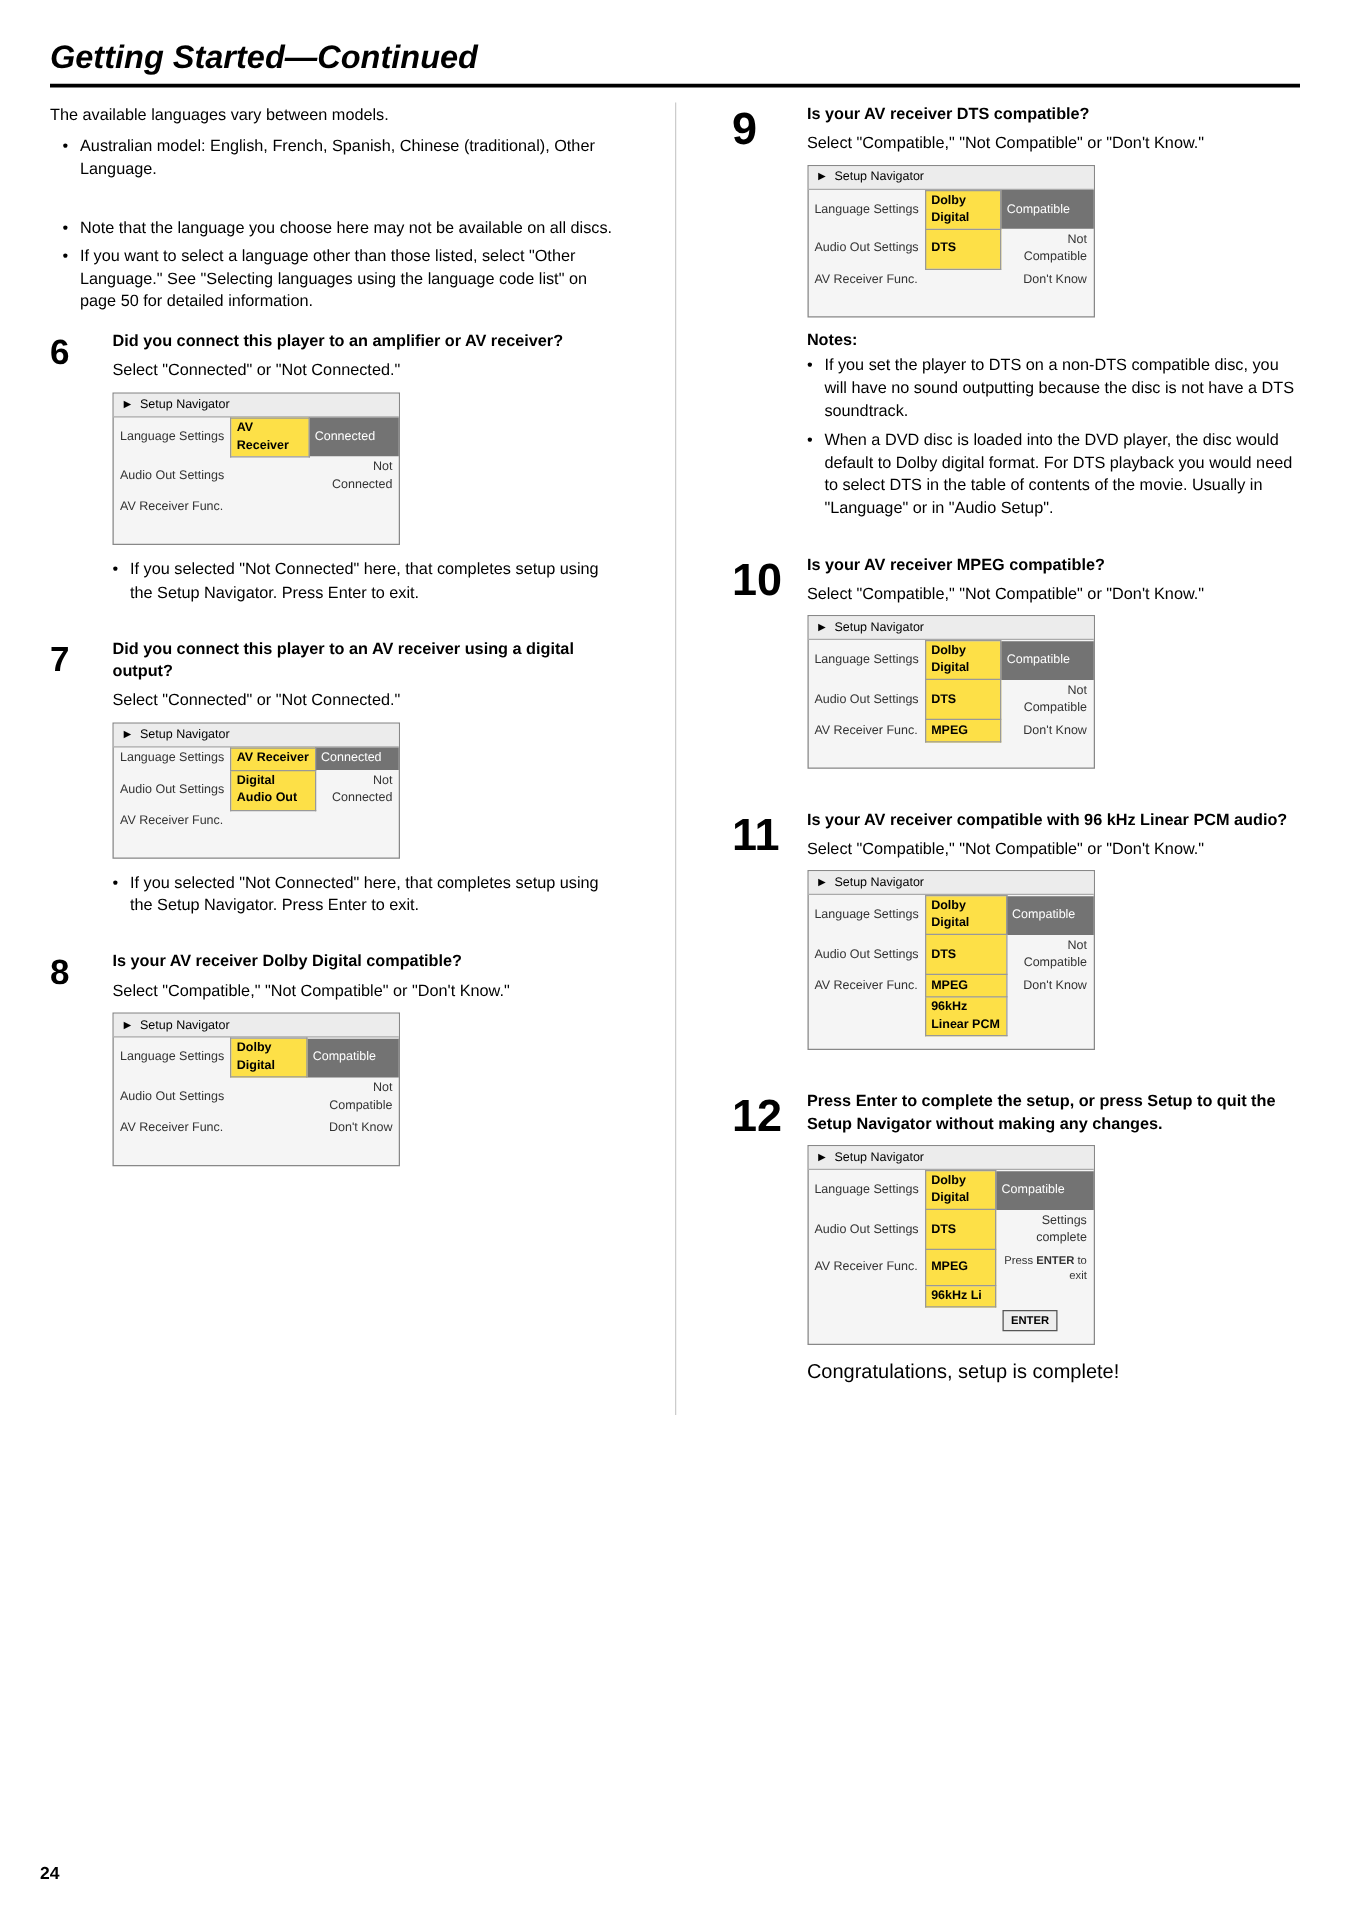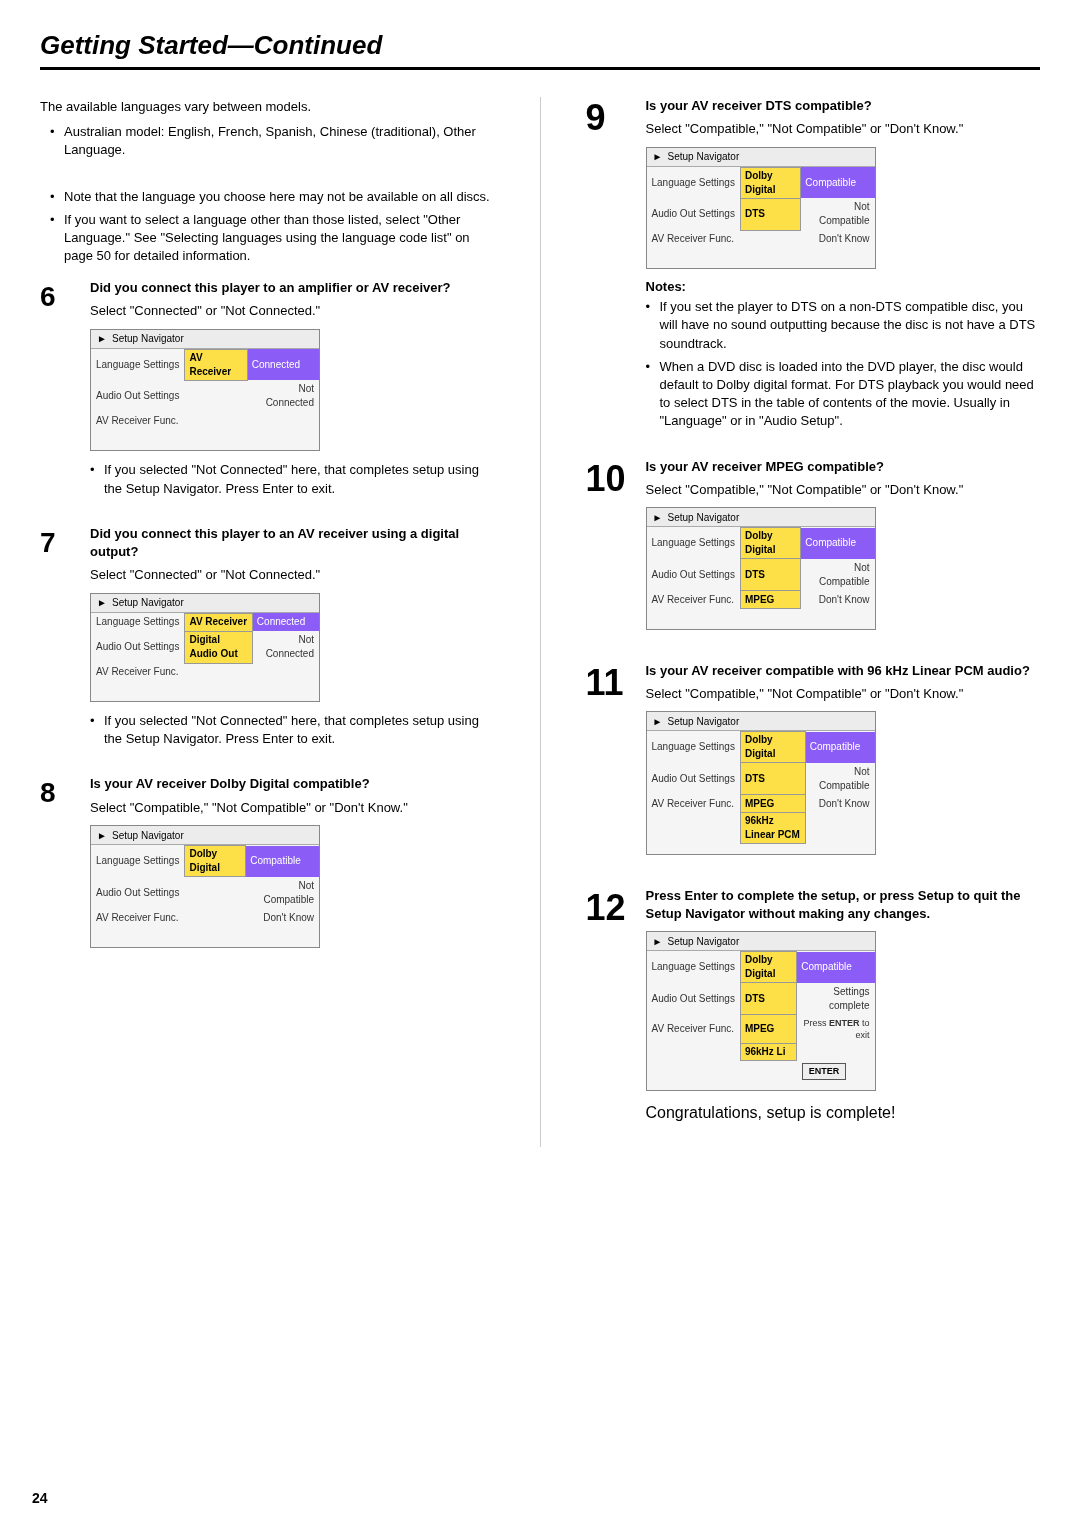--- a/index.html
+++ b/index.html
@@ -13,21 +13,21 @@
     }
     .page {
       width: 1080px;
       min-height: 1526px;
       padding: 30px 40px 30px 40px;
       background: #fff;
     }
     .page-header {
       border-bottom: 3px solid #000;
       padding-bottom: 6px;
-      margin-bottom: 27px;
+      margin-bottom: 12px;
     }
     .page-header h1 {
       font-size: 26px;
       font-weight: bold;
       font-style: italic;
     }
     .content {
       display: flex;
       gap: 40px;
     }
@@ -144,21 +144,21 @@
       color: #333;
       white-space: nowrap;
     }
     .nav-box-table .col-highlight {
       font-weight: bold;
       background: #fde047;
       border: 1px solid #999;
       padding: 1px 4px;
     }
     .nav-box-table .col-selected {
-      background: #8b5cf6;
+      background: #737373;
       color: #fff;
       padding: 1px 4px;
       font-size: 10px;
       white-space: nowrap;
     }
     .nav-box-table .col-option {
       color: #333;
       font-size: 10px;
       text-align: right;
     }

